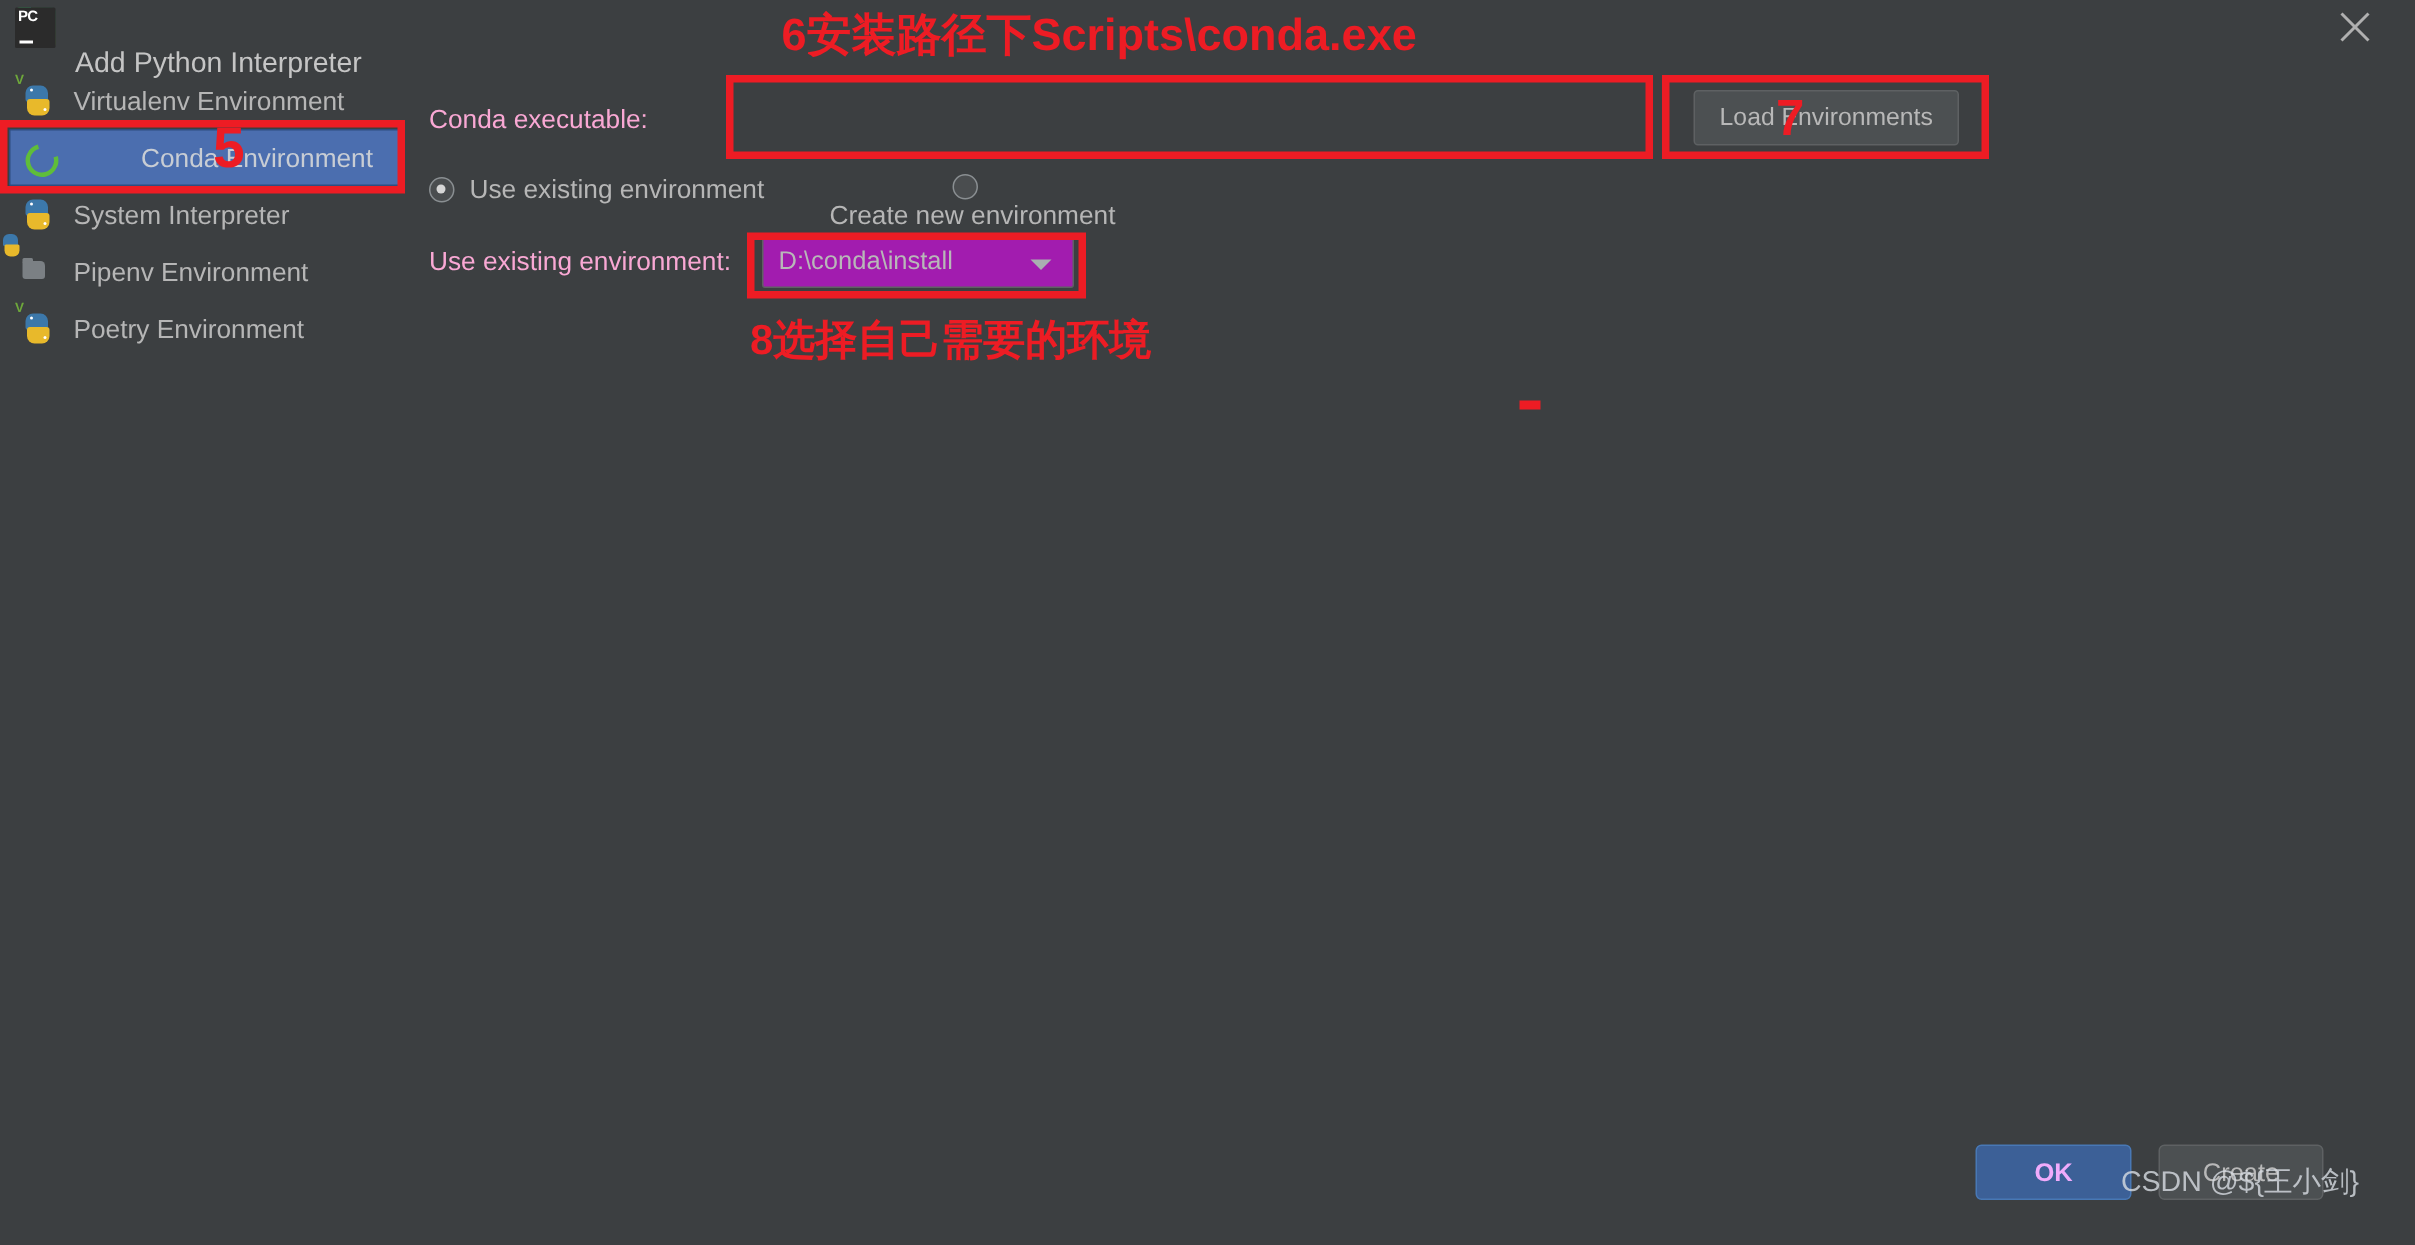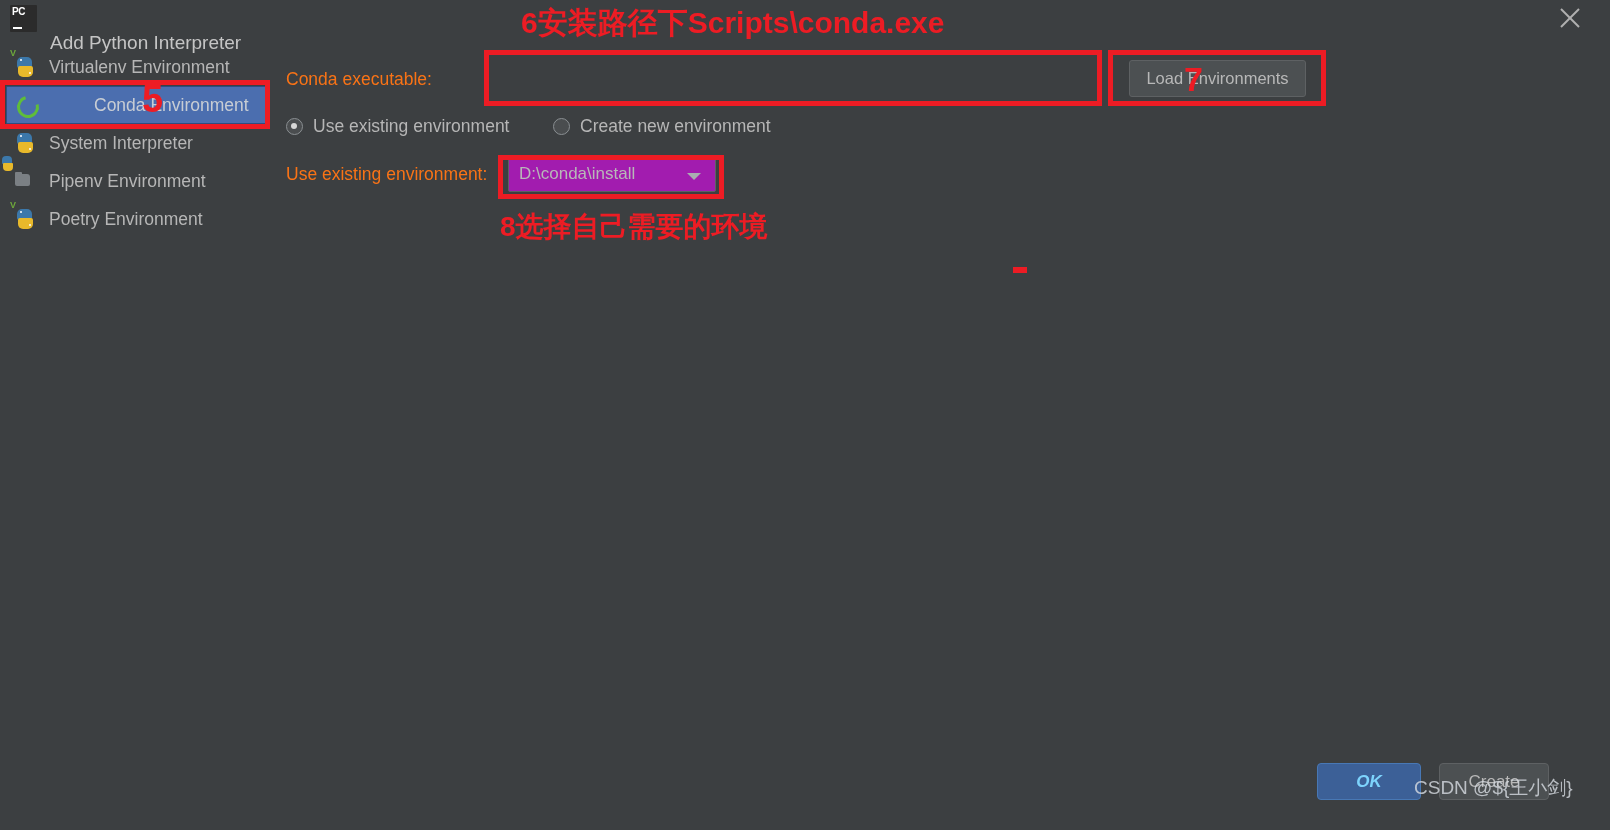--- a/index.html
+++ b/index.html
@@ -168,21 +168,21 @@
   .foldericon .mini .bot {
     position: absolute; left: 3px; top: 7px;
     width: 10px; height: 8px;
     background: #e8b92b; border-radius: 1px 1px 4px 4px;
   }
 
   
   .form-label {
     position: absolute;
     font-size: 17.5px;
-    color: #f97316;
+    color: #f9a8d4;
     white-space: nowrap;
   }
   #label-conda-exec { left: 286px; top: 69px; }
   #label-use-existing-env { left: 286px; top: 164px; }
 
   #conda-exec-field {
     position: absolute;
     left: 508px; top: 60px;
     width: 584px; height: 37px;
     background: #45494a;
@@ -240,21 +240,21 @@
   .radio-opt {
     position: absolute;
     display: flex;
     align-items: center;
     font-size: 17.5px;
     color: #b6b6b6;
     white-space: nowrap;
     cursor: default;
   }
   #radio-use-existing { left: 286px; top: 116px; }
-  #radio-create-new { left: 553px; top: 116px; }
+  #radio-create-new { left: 553px; top: 116px; flex-direction: column; }
   .radio-circle {
     width: 17px; height: 17px;
     border: 1.5px solid #8a8f92;
     border-radius: 50%;
     box-sizing: border-box;
     margin-right: 10px;
     position: relative;
     background: #4a4d4f;
     flex: 0 0 17px;
   }
@@ -295,26 +295,25 @@
 
   
   #ok-button {
     position: absolute;
     left: 1317px; top: 763px;
     width: 104px; height: 37px;
     background: #3c6097;
     border: 1px solid #4878b5;
     border-radius: 4px;
     box-sizing: border-box;
-    color: #7dd3fc;
+    color: #f0abfc;
     font-size: 17px;
     font-weight: bold;
     display: flex; align-items: center; justify-content: center;
     cursor: default;
-    font-style: italic;
   }
   #cancel-button {
     position: absolute;
     left: 1439px; top: 763px;
     width: 110px; height: 37px;
     background: #4c5052;
     border: 1px solid #5e6163;
     border-radius: 4px;
     box-sizing: border-box;
     color: #b8b8b8;

